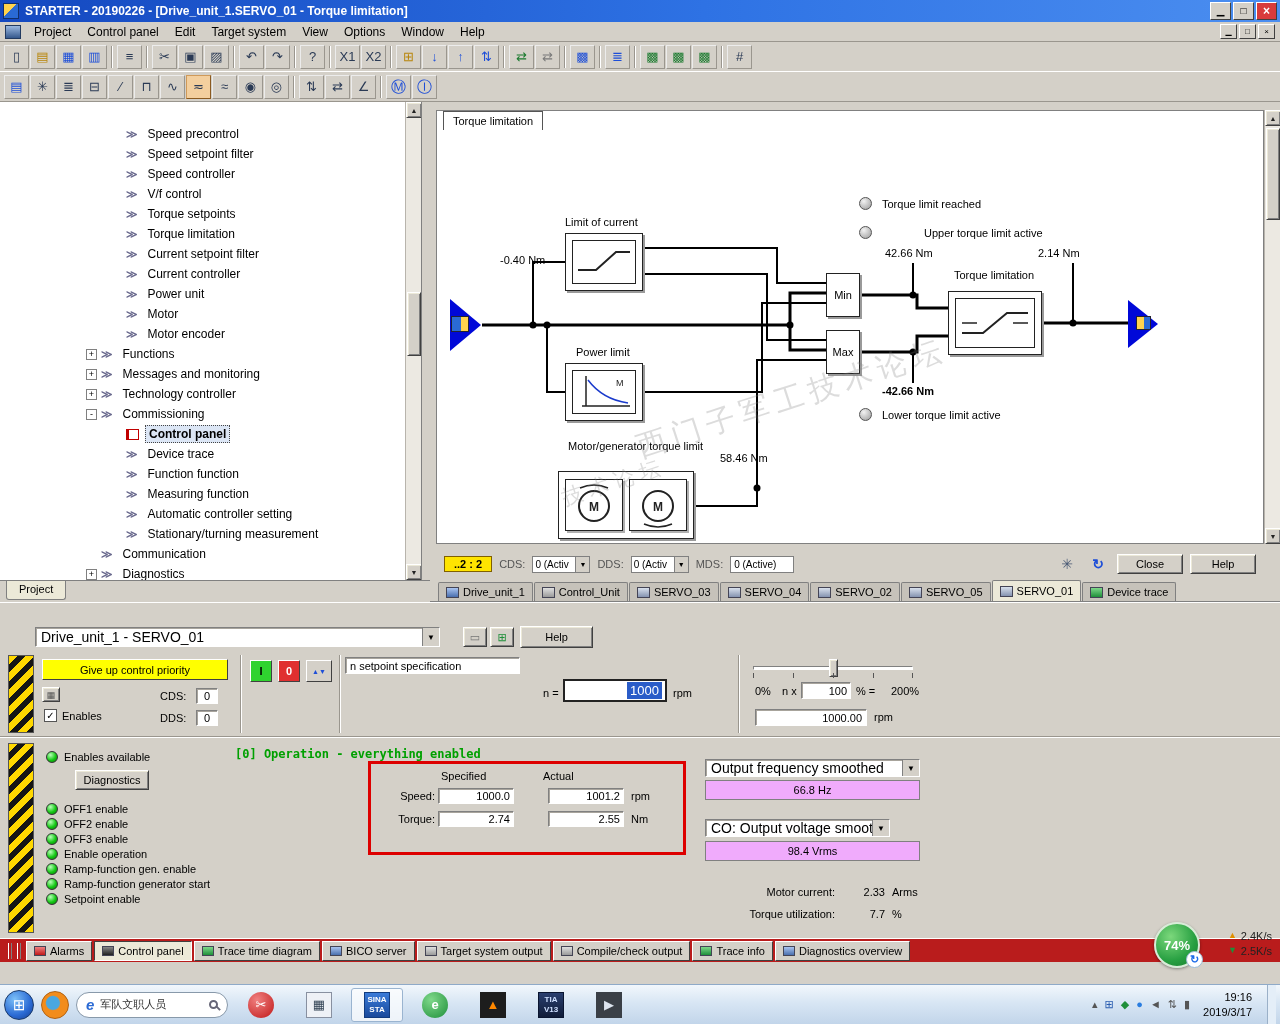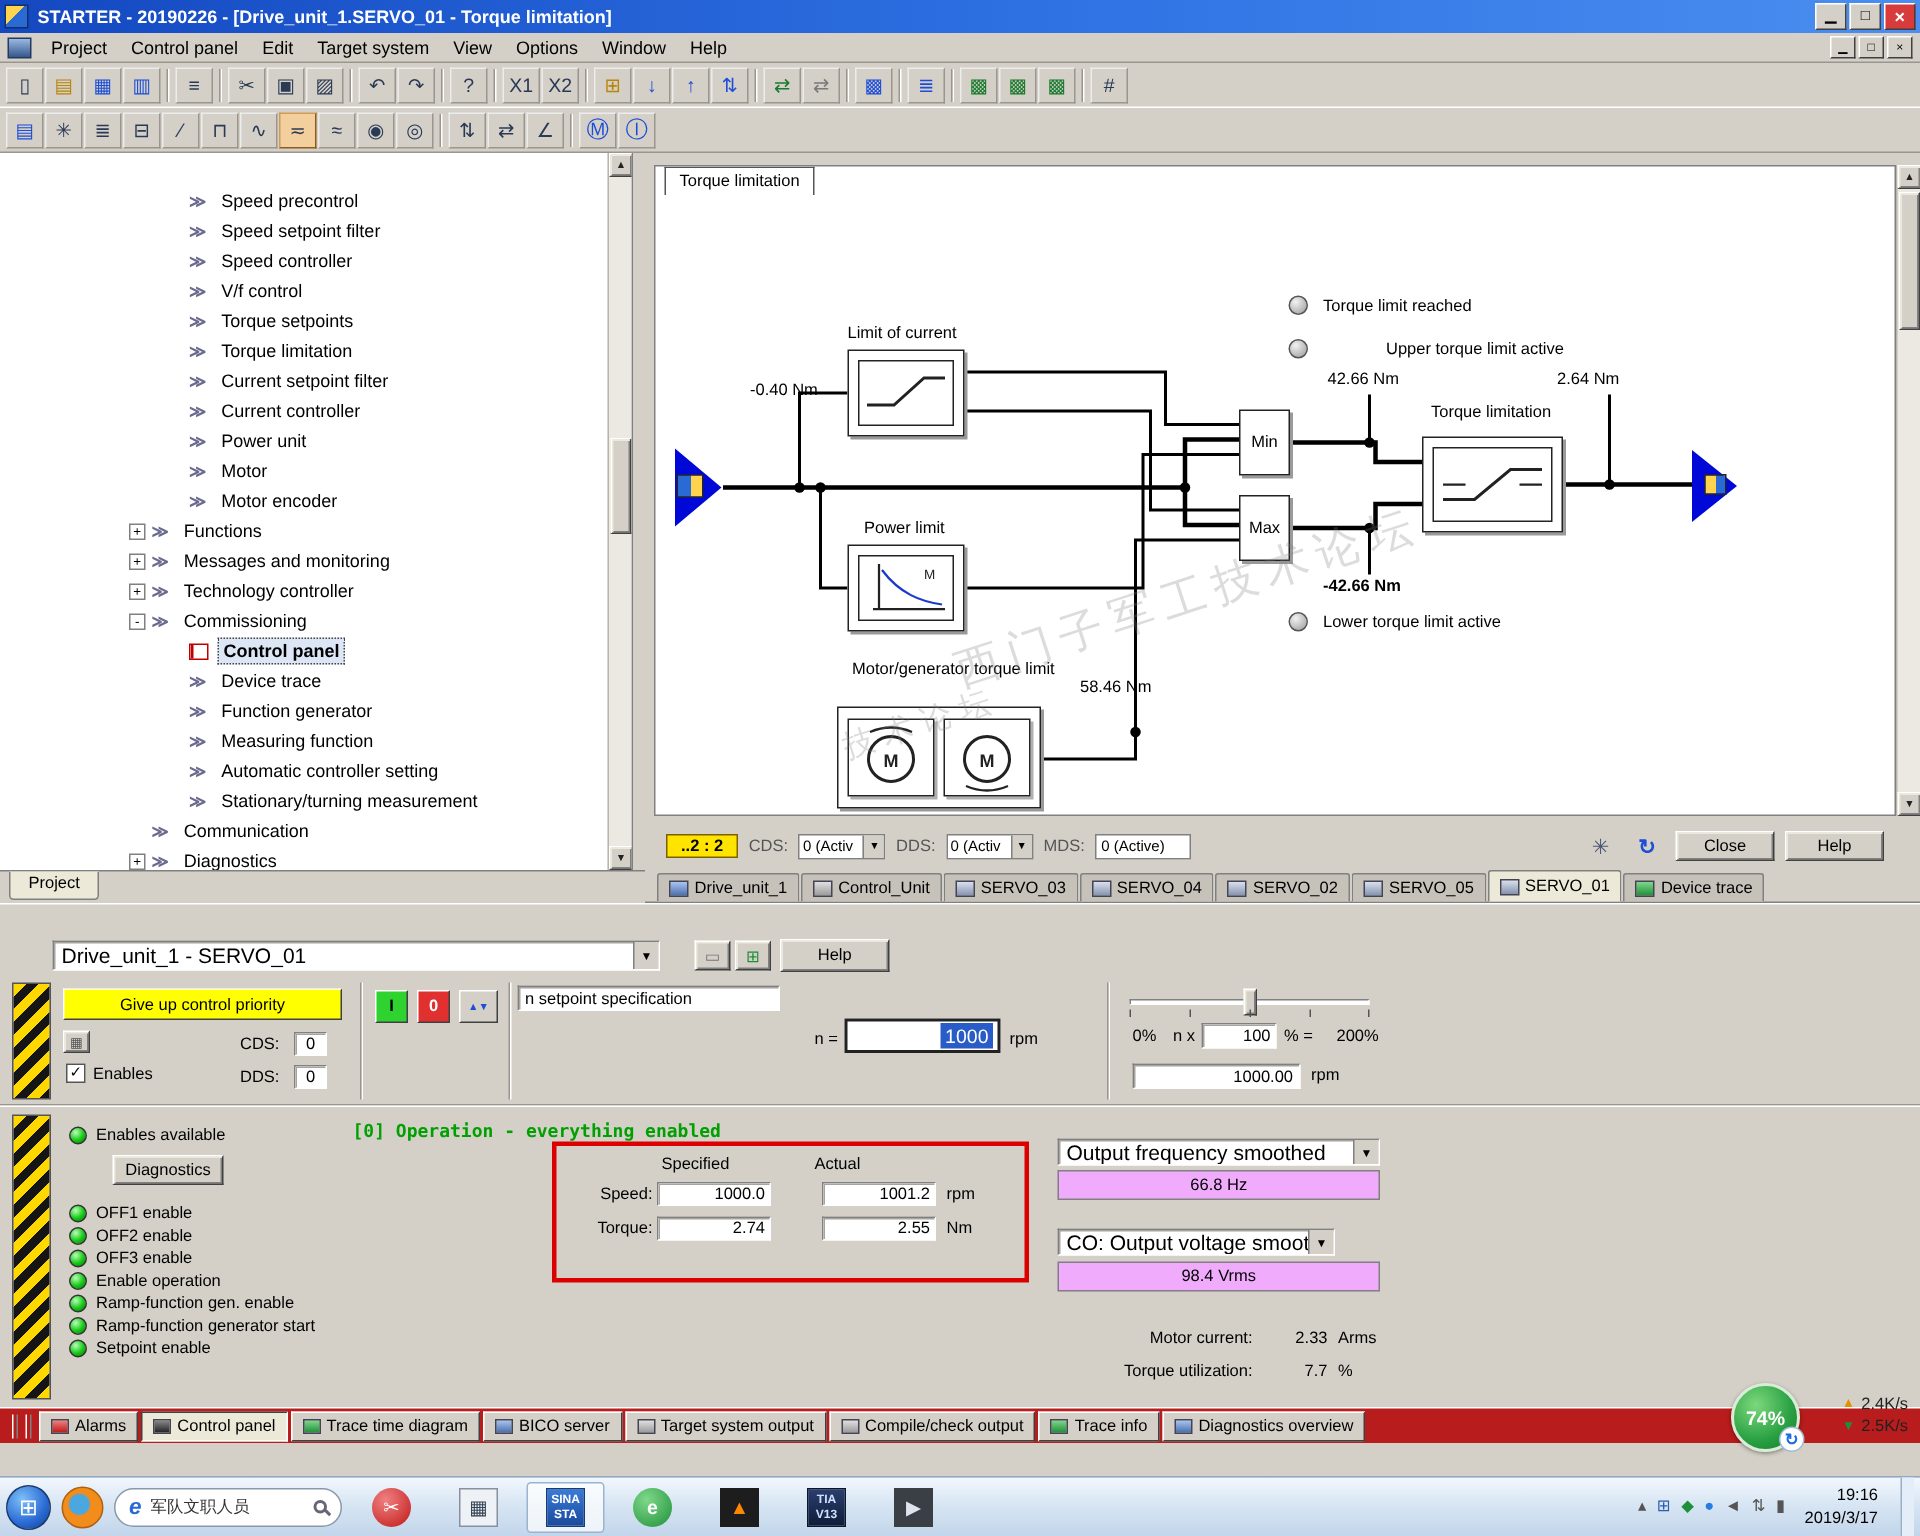--- a/index.html
+++ b/index.html
@@ -416,21 +416,21 @@
         <div class="tree-row lvl3">
           <span class="panel-ico"></span>
           <span class="tree-label sel-label">Control panel</span>
         </div>
         <div class="tree-row lvl3">
           <span class="tree-ico">≫</span>
           <span class="tree-label">Device trace</span>
         </div>
         <div class="tree-row lvl3">
           <span class="tree-ico">≫</span>
-          <span class="tree-label">Function generator</span>
+          <span class="tree-label">Function function</span>
         </div>
         <div class="tree-row lvl3">
           <span class="tree-ico">≫</span>
           <span class="tree-label">Measuring function</span>
         </div>
         <div class="tree-row lvl3">
           <span class="tree-ico">≫</span>
           <span class="tree-label">Automatic controller setting</span>
         </div>
         <div class="tree-row lvl3">
@@ -498,21 +498,21 @@
 
       <div class="st-circle" style="left:422px;top:86px;"></div>
       <div class="dg-label" style="left:445px;top:87px;">Torque limit reached</div>
       <div class="st-circle" style="left:422px;top:115px;"></div>
       <div class="dg-label" style="left:445px;top:116px;margin-left:42px;">Upper torque limit active</div>
       <div class="st-circle" style="left:422px;top:297px;"></div>
       <div class="dg-label" style="left:445px;top:298px;">Lower torque limit active</div>
 
       <div class="dg-label" style="left:63px;top:143px;">-0.40 Nm</div>
       <div class="dg-label" style="left:448px;top:136px;">42.66 Nm</div>
-      <div class="dg-label" style="left:601px;top:136px;">2.64 Nm</div>
+      <div class="dg-label" style="left:601px;top:136px;">2.14 Nm</div>
       <div class="dg-label" style="left:445px;top:274px;font-weight:bold;">-42.66 Nm</div>
       <div class="dg-label" style="left:283px;top:341px;">58.46 Nm</div>
 
       <div class="dg-label" style="left:128px;top:105px;">Limit of current</div>
       <div class="blk" style="left:128px;top:122px;width:78px;height:58px;">
         <div class="blk-inner">
           <svg width="60" height="40">
               <polyline points="4,28 22,28 42,10 56,10" fill="none" stroke="#222" stroke-width="2"></polyline>
             </svg>
         </div>

